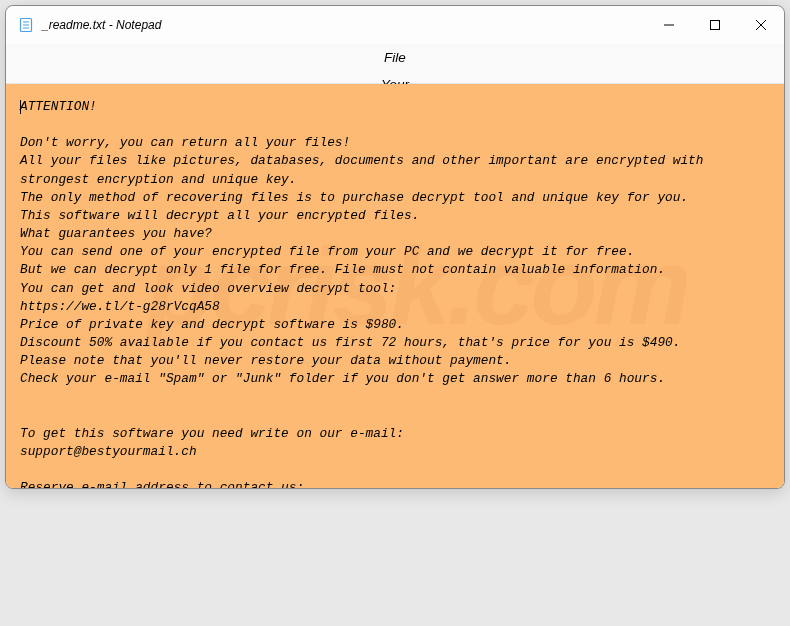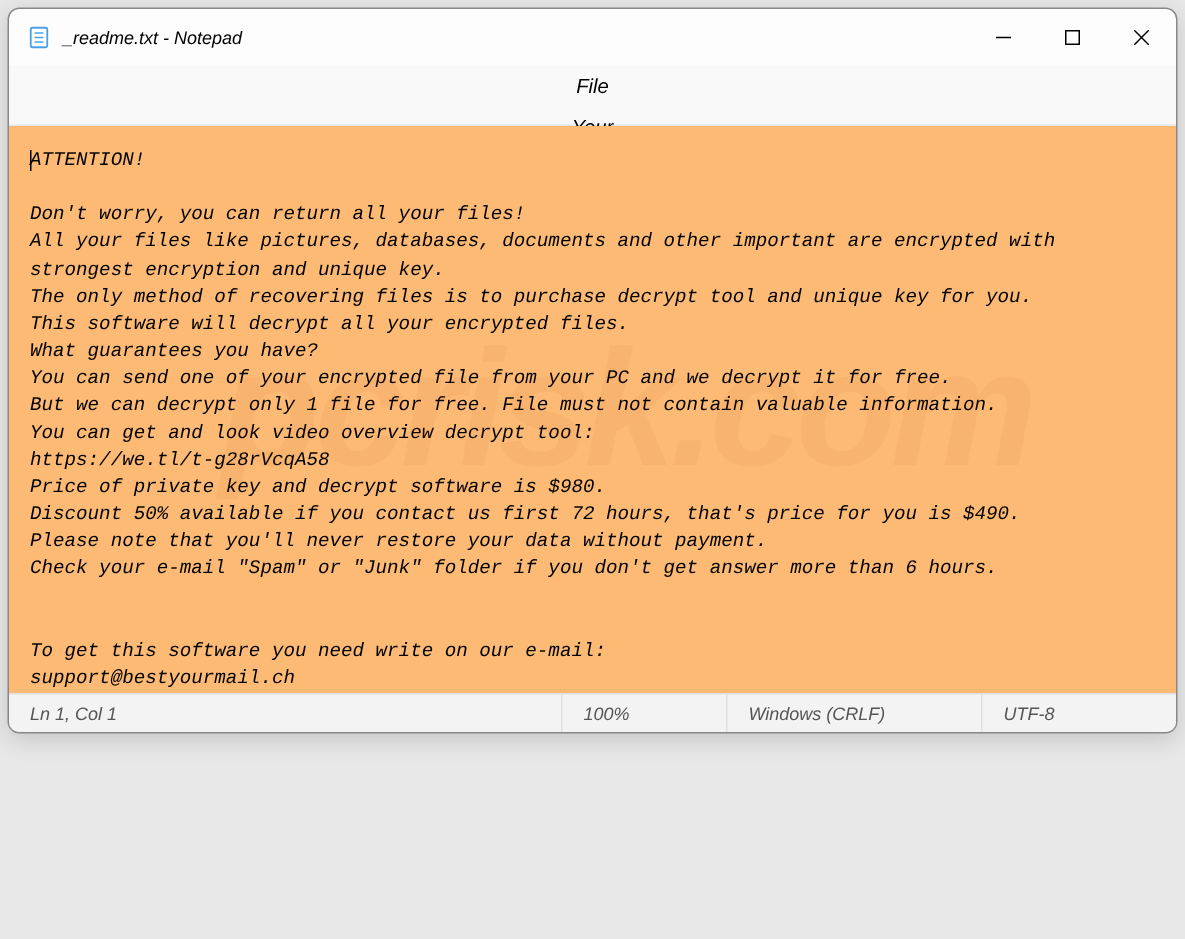--- a/index.html
+++ b/index.html
@@ -213,20 +213,14 @@
 support@bestyourmail.ch
 
 Reserve e-mail address to contact us:
 datarestorehelp@airmail.cc
 
 Your personal ID:
 0570Jhyjd8CXdabb8gwL1AlIu0piO7Atgm3v9j15tRxZsl2B7</span>
     <div class="watermark">pcrisk.com</div>
   </div>
 
-  <div class="statusbar">
-    <div class="status-cell status-flex">Ln 1, Col 1</div>
-    <div class="status-cell" style="width:110px">100%</div>
-    <div class="status-cell" style="width:170px">Windows (CRLF)</div>
-    <div class="status-cell" style="width:130px">UTF-8</div>
-  </div>
 
 </div>
 
 </body></html>

